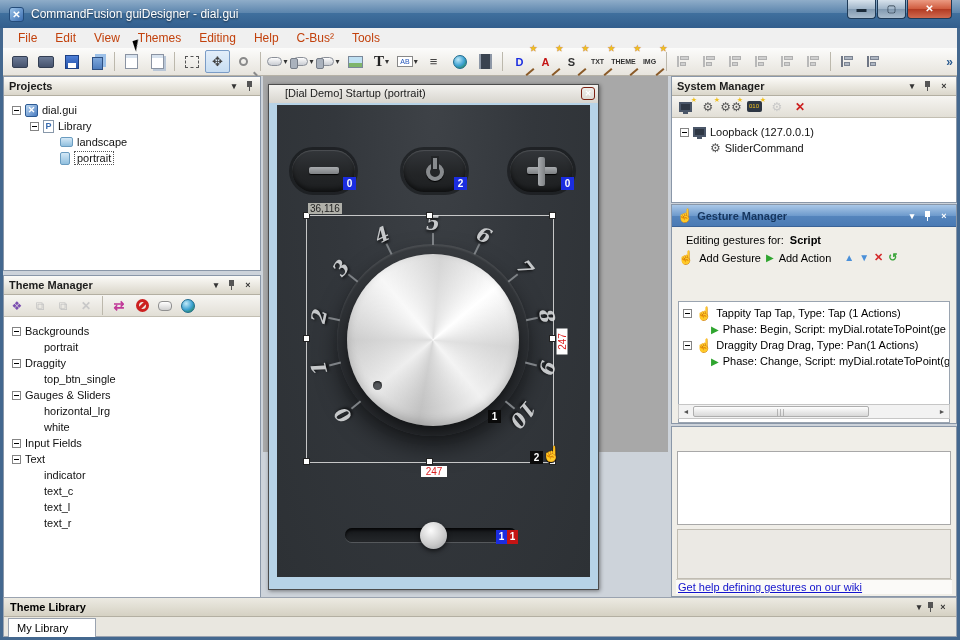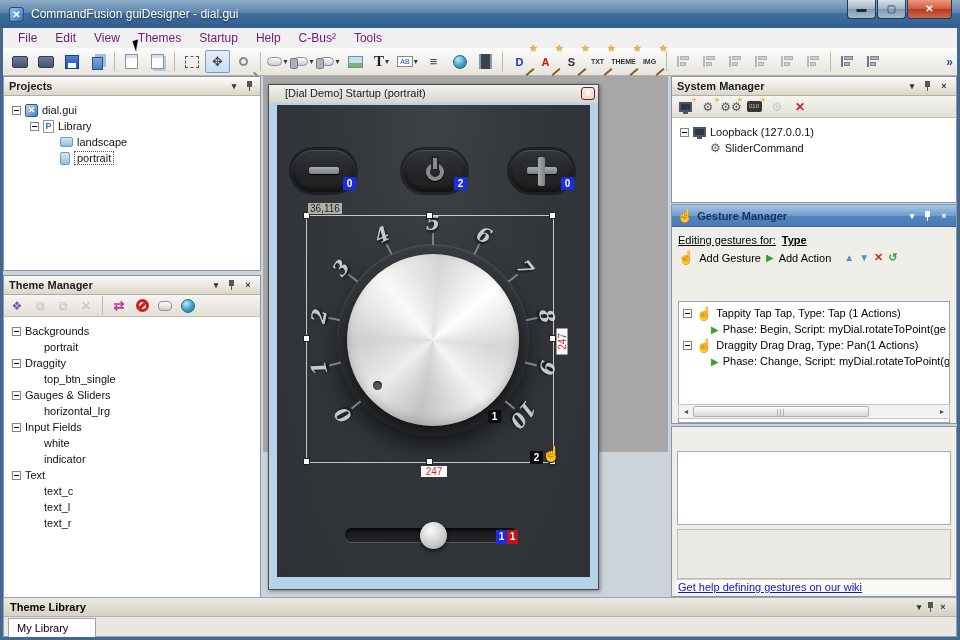--- a/index.html
+++ b/index.html
@@ -14,21 +14,21 @@
   .app-logo { width:15px; height:15px; border-radius:3px; background:linear-gradient(135deg,#9cc4ea,#3a6db0); border:1px solid #244c7a;
     color:#fff; font-size:10px; line-height:13px; text-align:center; font-weight:bold; }
   .title-text { color:#fff; font-size:12px; text-shadow:0 1px 2px rgba(0,0,0,.6); }
   .winbtns { margin-left:auto; margin-right:8px; display:flex; align-self:flex-start; }
   .winbtn { width:29px; height:19px; border:1px solid #1e3a57; border-top:none; background:linear-gradient(#d7e2ec,#9fb4c8 50%,#8199b0 51%,#a9bccd);
     border-radius:0 0 4px 4px; color:#1b2b3a; font-size:10px; line-height:17px; text-align:center; margin-left:1px; }
   .winbtn.close { width:45px; background:linear-gradient(#eb9a82,#cf5a3d 50%,#b23a22 51%,#d06a50); color:#fff; font-weight:bold; }
 
   
   .menubar { position:absolute; top:28px; left:3px; right:3px; height:20px; background:#f0f0f0; display:flex; align-items:center; font-size:12px; padding-left:6px; }
-  .menu-item { padding:2px 9px; color:#701a75; }
+  .menu-item { padding:2px 9px; color:#c2410c; }
   .cursor-arrow { position:absolute; left:134px; top:40px; width:0; height:0; z-index:70;
     border-left:6px solid #000; border-bottom:11px solid transparent; border-top:0; transform:rotate(-18deg); filter:drop-shadow(0 0 1px #fff); }
   .toolbar { position:absolute; top:48px; left:3px; right:3px; height:28px; background:linear-gradient(#fcfcfb,#e7e4dd); border-bottom:1px solid #b5b1a6;
     display:flex; align-items:center; padding:0 4px; gap:1px; }
   .tb { width:25px; height:23px; display:flex; align-items:center; justify-content:center; position:relative; font-size:13px; color:#444; flex:0 0 auto; }
   .tb-sep { width:1px; height:19px; background:#bcb8ac; margin:0 3px; flex:0 0 auto; }
   .tb.pressed { border:1px solid #7a9cc6; background:linear-gradient(#e3eefa,#c7ddf2); border-radius:2px; }
   .tb.disabled { color:#bdbdbd; }
   .doc-ic { width:13px; height:15px; background:#fff; border:1px solid #8a93a2; box-shadow:inset 0 3px 0 #d7e2ee; }
   .doc-ic.shadowed { box-shadow:2px 2px 0 #b9c6d6, inset 0 3px 0 #d7e2ee; }
@@ -140,21 +140,21 @@
     background:linear-gradient(#141619,#24272a); box-shadow:0 1px 0 rgba(255,255,255,.18), inset 0 2px 3px rgba(0,0,0,.8); }
   .slider-thumb { position:absolute; left:143px; top:417px; width:27px; height:27px; border-radius:50%;
     background:radial-gradient(circle at 40% 32%, #fbfbfb, #cacaca 58%, #989b9e); box-shadow:0 2px 5px rgba(0,0,0,.65); }
 
   
   .gm-head { height:22px; background:linear-gradient(#aac8e8,#6f9bcd 50%,#5585bd 51%,#4a7ab4); border-bottom:1px solid #3a6398;
     display:flex; align-items:center; font-size:11px; font-weight:bold; color:#15355e; padding:0 5px; gap:4px; }
   .gm-head .hbtn, .gm-head .pin::before, .gm-head .pin::after { color:#fff; background-color:#fff; }
   .gm-head .hbtn { background:none; color:#fff; }
   .gm-body { position:absolute; left:0; right:0; top:22px; bottom:0; background:#f0eeе8; background:#f0eee8; font-size:11px; }
-  .gm-row1 { padding:7px 6px 2px; display:flex; gap:6px;text-decoration:underline; }
+  .gm-row1 { padding:7px 14px 2px; display:flex; gap:6px; }
   .gm-row2 { padding:3px 6px; display:flex; align-items:center; gap:5px; }
   .gm-tree { position:absolute; left:6px; right:6px; top:74px; height:122px; background:#fff; border:1px solid #9aa4b0; overflow:hidden; padding-top:3px; }
   .hand-glyph { color:#d78e2e; font-size:13px; line-height:1; }
   .play { color:#2fa52f; font-size:10px; }
   .hscroll { position:absolute; left:6px; right:6px; bottom:4px; height:15px; background:#f2f2f2; border:1px solid #c6c6c6; }
   .hs-arrow { position:absolute; top:1px; width:12px; height:11px; font-size:7px; color:#555; text-align:center; line-height:11px; }
   .hs-thumb { position:absolute; left:14px; top:1px; width:176px; height:11px; background:linear-gradient(#fefefe,#d8d8d8); border:1px solid #aeaeae; border-radius:2px;
     color:#9a9a9a; font-size:8px; line-height:10px; text-align:center; letter-spacing:1px; }
 
   .props-white { position:absolute; left:5px; right:5px; top:24px; height:74px; background:#fff; border:1px solid #a8a8a8; }
@@ -181,21 +181,21 @@
       <div class="winbtn">▢</div>
       <div class="winbtn close">✕</div>
     </div>
   </div>
 
   <div class="menubar">
     <span class="menu-item">File</span>
     <span class="menu-item">Edit</span>
     <span class="menu-item">View</span>
     <span class="menu-item">Themes</span>
-    <span class="menu-item">Startup</span>
+    <span class="menu-item">Editing</span>
     <span class="menu-item">Help</span>
     <span class="menu-item">C-Bus²</span>
     <span class="menu-item">Tools</span>
   </div>
   <div class="cursor-arrow"></div>
 
   <div class="toolbar">
     <span class="tb">
         <span class="folder-ic"></span>
       </span>
@@ -403,33 +403,33 @@
         <div class="trow" style="padding-left:40px">
             <span>top_btn_single</span>
           </div>
         <div class="trow" style="padding-left:8px">
             <span class="expander"></span>
             <span>Gauges &amp; Sliders</span>
           </div>
         <div class="trow" style="padding-left:40px">
             <span>horizontal_lrg</span>
           </div>
+        <div class="trow" style="padding-left:40px">
+            <span>white</span>
+          </div>
         <div class="trow" style="padding-left:8px">
             <span class="expander"></span>
             <span>Input Fields</span>
           </div>
-        <div class="trow" style="padding-left:40px">
-            <span>white</span>
-          </div>
-        <div class="trow" style="padding-left:40px">
-            <span>indicator</span>
-          </div>
         <div class="trow" style="padding-left:8px">
             <span class="expander"></span>
             <span>Text</span>
+          </div>
+        <div class="trow" style="padding-left:40px">
+            <span>indicator</span>
           </div>
         <div class="trow" style="padding-left:40px">
             <span>text_c</span>
           </div>
         <div class="trow" style="padding-left:40px">
             <span>text_l</span>
           </div>
         <div class="trow" style="padding-left:40px">
             <span>text_r</span>
           </div>
@@ -555,21 +555,21 @@
         <span class="hand-glyph">☝</span>
         <span>Gesture Manager</span>
         <span class="sp" style="margin-left:auto"></span>
         <span class="hbtn">▾</span>
         <span class="pin"></span>
         <span class="hbtn">×</span>
       </div>
       <div class="gm-body">
         <div class="gm-row1">
           <span>Editing gestures for:</span>
-          <b>Type</b>
+          <b>Script</b>
         </div>
         <div class="gm-row2">
           <span class="hand-glyph">☝</span>
           <span>Add Gesture</span>
           <span class="play">▶</span>
           <span>Add Action</span>
           <span style="color:#4a90d9;font-size:10px;margin-left:8px">▲</span>
           <span style="color:#4a90d9;font-size:10px">▼</span>
           <span style="color:#d42a2a;font-weight:bold">✕</span>
           <span style="color:#3aa53a;font-weight:bold">↺</span>

